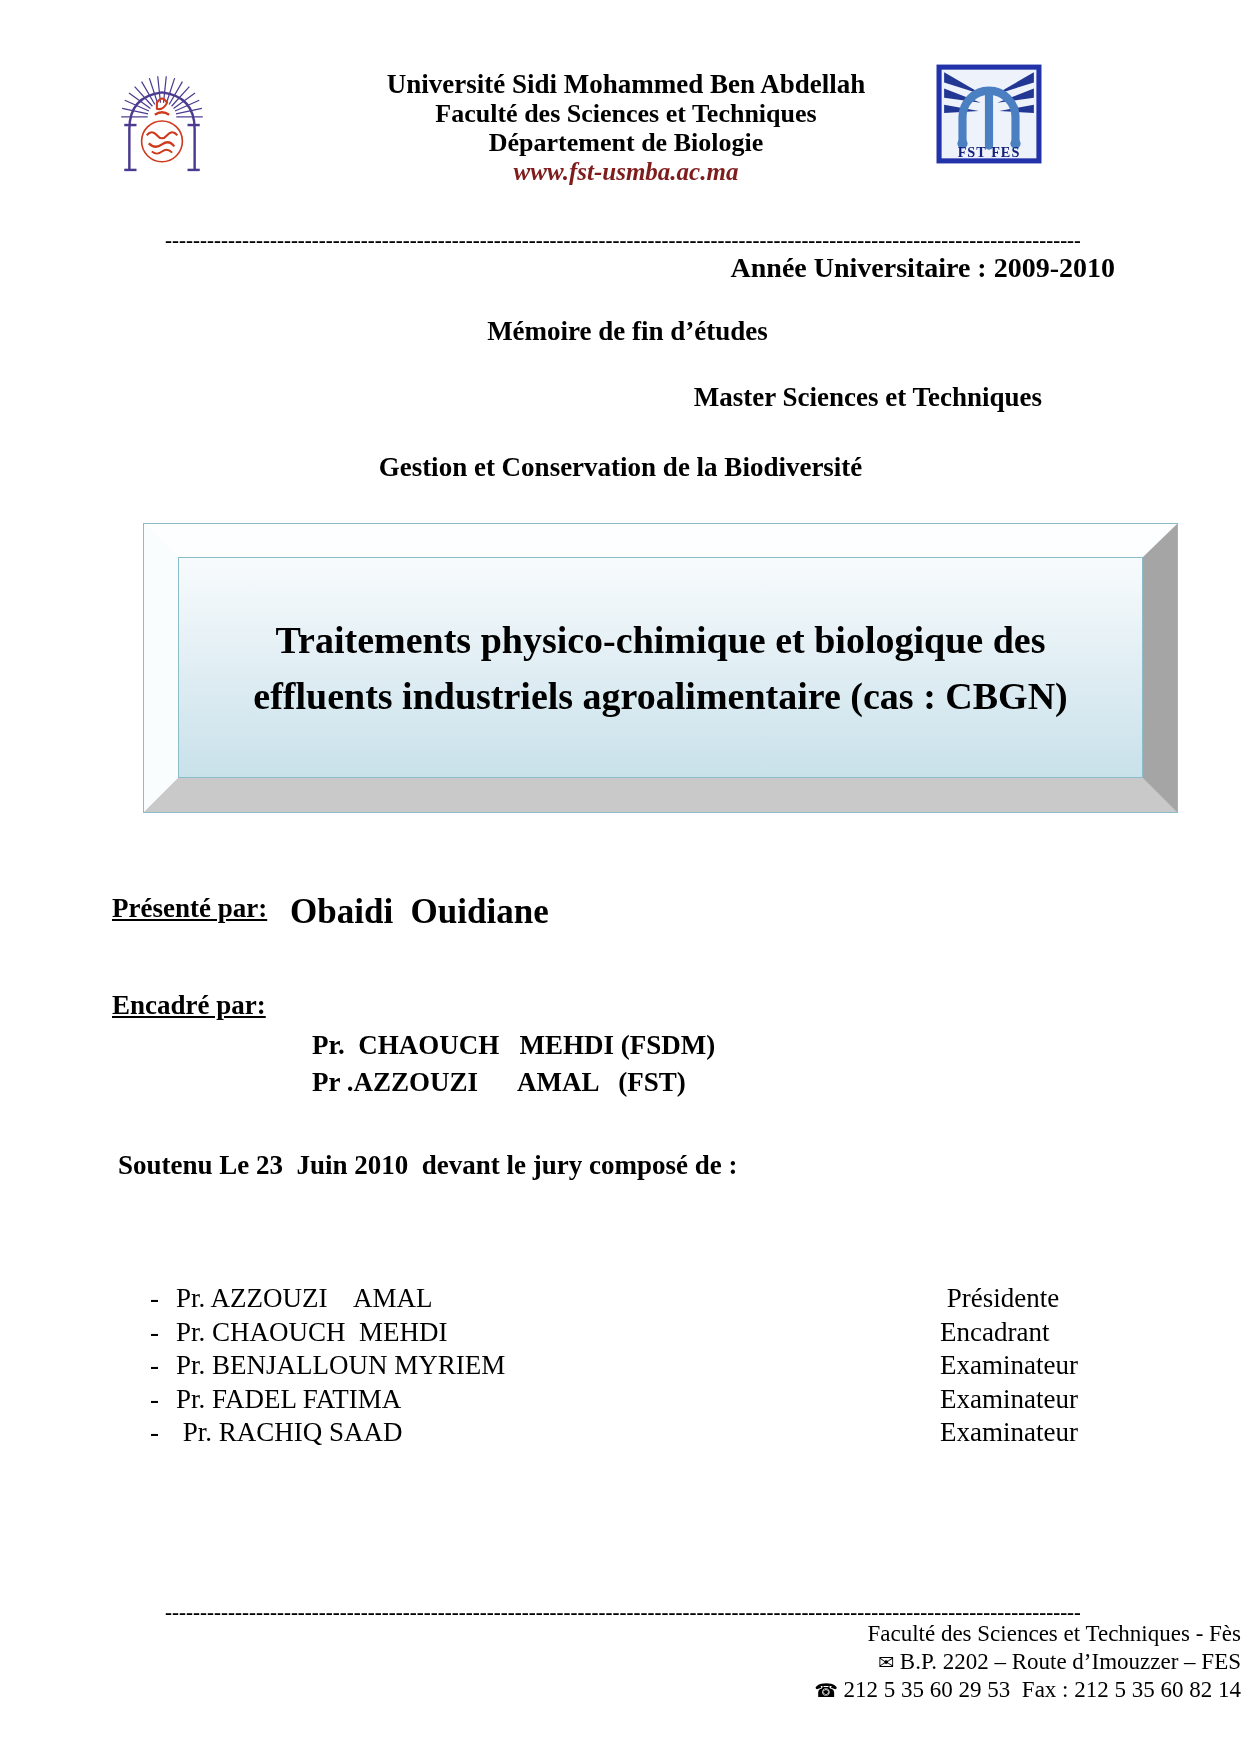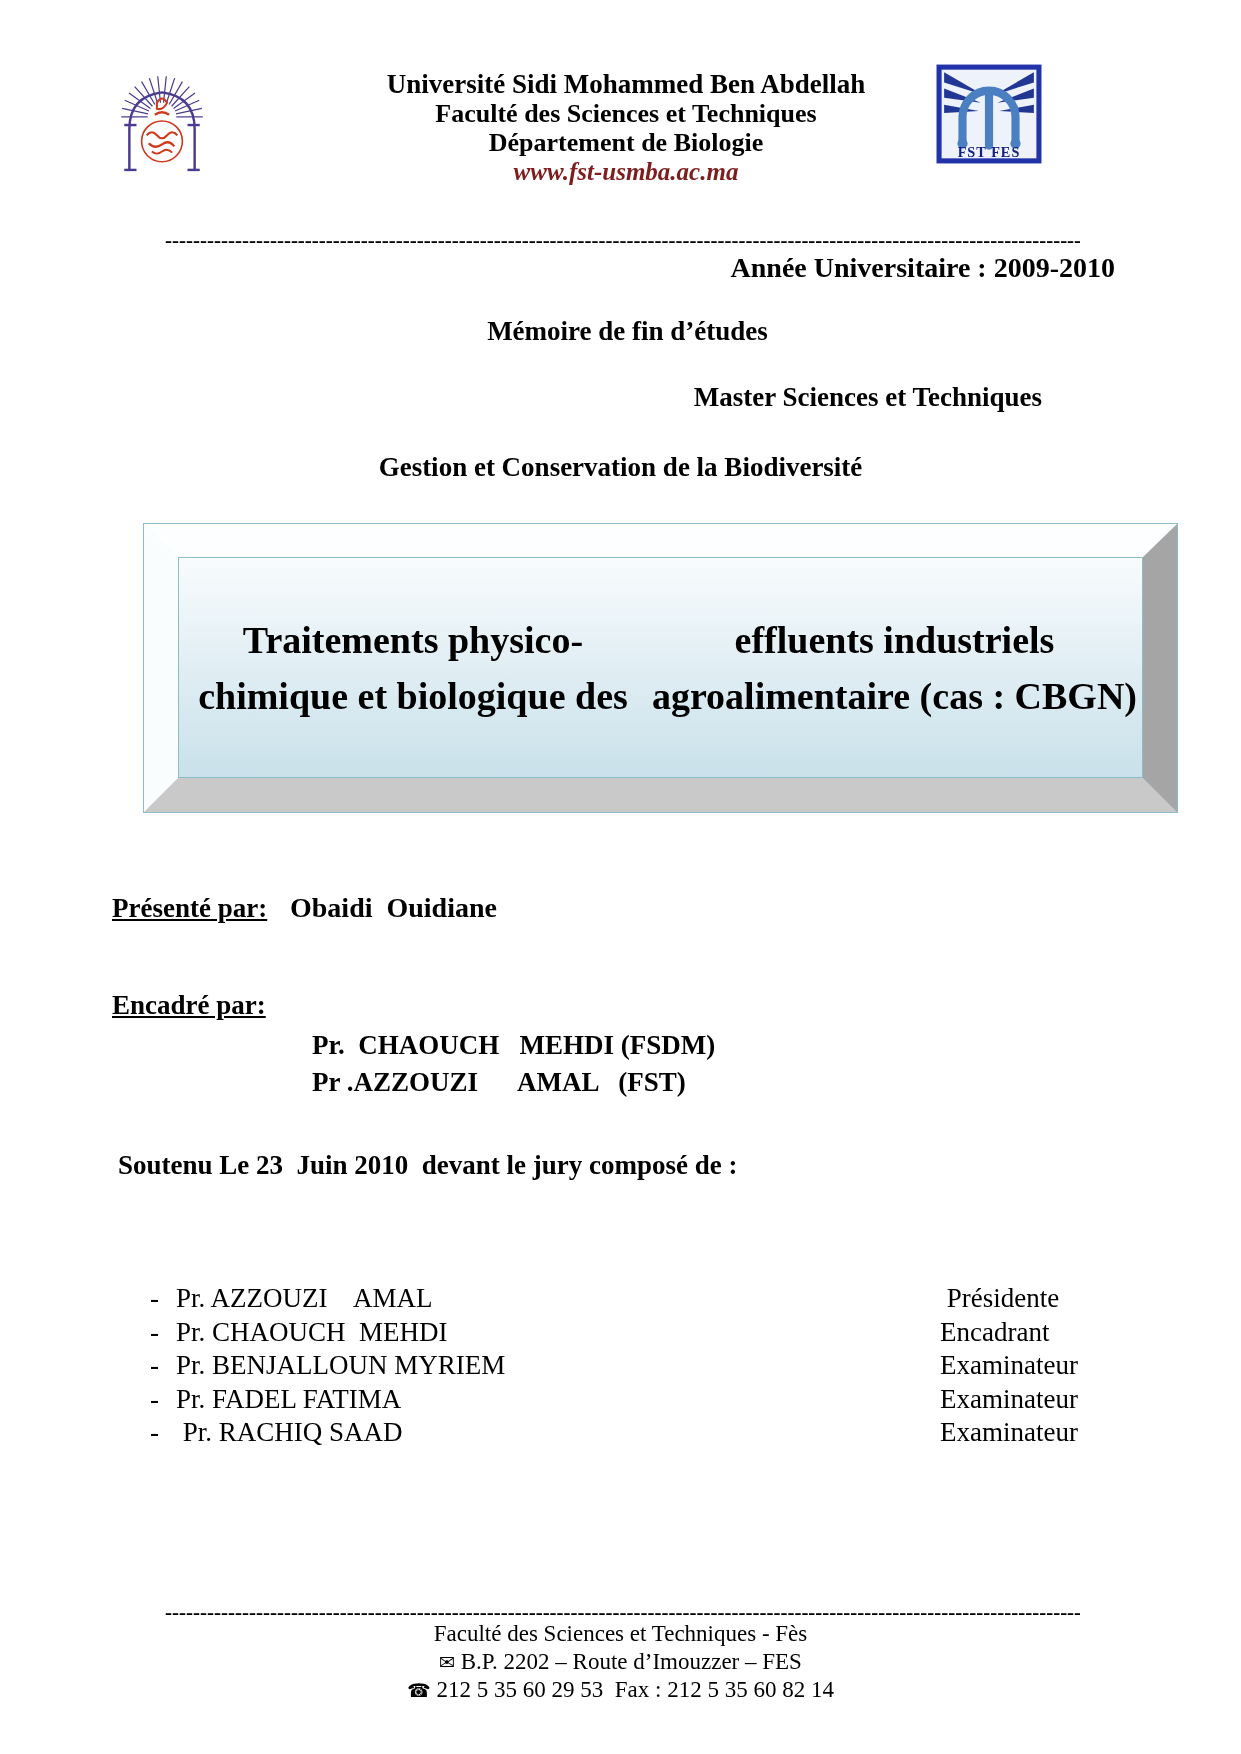--- a/index.html
+++ b/index.html
@@ -27,38 +27,38 @@
   .prog3{left:0;top:452px;width:1241px;font-size:27px;font-weight:bold;text-align:center;}
 
   
   .tbox{left:143px;top:523px;width:1035px;height:290px;border:1px solid #8bbcca;box-sizing:border-box;}
   .tbox-bevel{position:absolute;inset:0;box-sizing:border-box;border-style:solid;
     border-width:33px 34px 34px 34px;
     border-top-color:#fdfeff;border-left-color:#fafdfe;
     border-right-color:#a5a5a5;border-bottom-color:#c9c9c9;}
   .tbox-inner{position:absolute;left:34px;right:34px;top:33px;bottom:34px;
     border:1px solid #8bbcca;background:linear-gradient(#f8fbfd,#c9e1ea);
-    display:flex;flex-direction:row;align-items:center;justify-content:center;}
+    display:flex;flex-direction:column;align-items:center;justify-content:center;}
   .tbox-line{font-size:38px;font-weight:bold;line-height:56px;text-align:center;}
 
   .lbl{font-size:27px;font-weight:bold;text-decoration:underline;}
   .presente-lbl{left:112px;top:893px;}
-  .presente-name{left:290px;top:892px;font-size:28px;font-weight:bold;}
+  .presente-name{left:290px;top:892px;font-size:35px;font-weight:bold;}
   .encadre-lbl{left:112px;top:990px;}
   .sup1{left:312px;top:1030px;font-size:27px;font-weight:bold;}
   .sup2{left:312px;top:1067px;font-size:27px;font-weight:bold;}
   .soutenu{left:118px;top:1150px;font-size:27px;font-weight:bold;}
 
   .jury{left:150px;top:1282px;width:944px;font-size:27px;}
   .jury-row{display:flex;line-height:33.5px;}
   .jury-dash{flex:0 0 26px;}
   .jury-name{flex:0 0 764px;white-space:pre;}
   .jury-role{flex:1;white-space:pre;}
 
-  .footer{left:0;top:1620px;width:1241px;text-align:center;font-size:23px;line-height:28px;}
+  .footer{left:0;top:1620px;width:1241px;text-align:right;font-size:23px;line-height:28px;}
   .ficon{font-family:"DejaVu Sans",sans-serif;font-size:19px;}
 </style>
 </head>
 <body>
 
 <div class="page">
 
   <svg class="abs" style="left:116px;top:72px;" width="92" height="102" viewBox="0 0 90 100">
     <g stroke="#4b3a8f" stroke-width="1.2" fill="none">
       <line x1="59" y1="44" x2="85" y2="44"></line>

